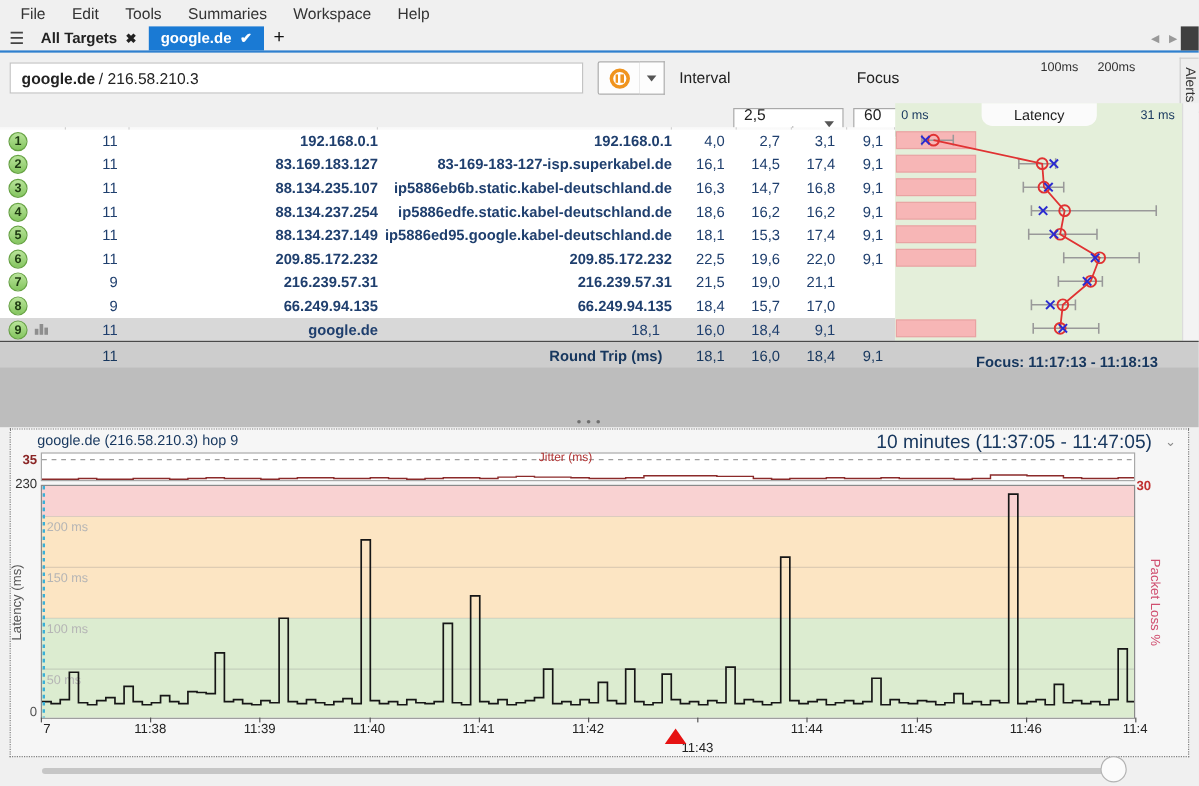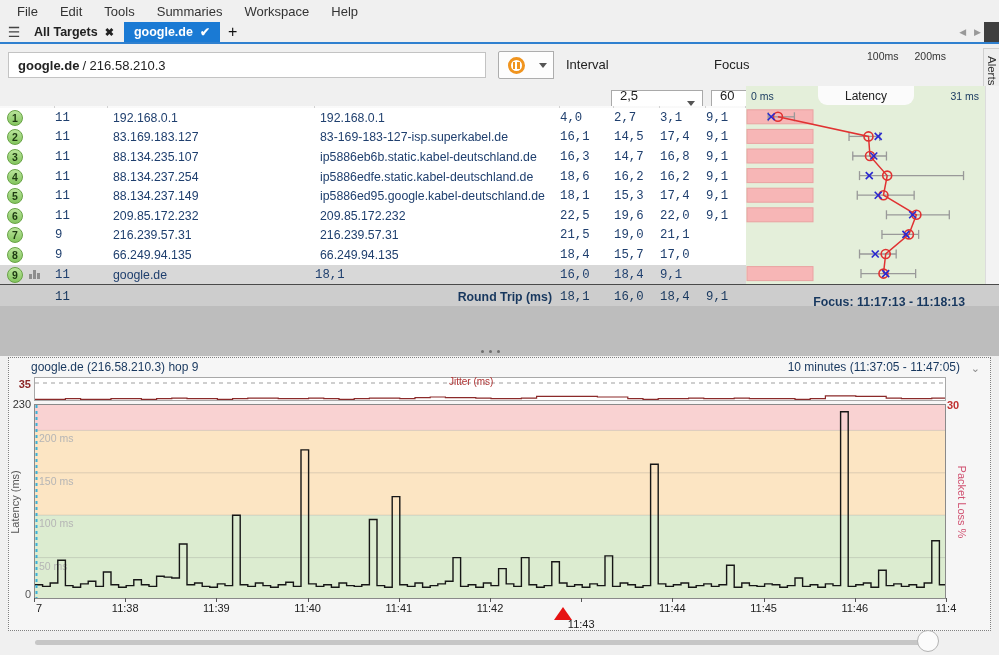--- a/index.html
+++ b/index.html
@@ -66,22 +66,22 @@
   .tbl-body { position:absolute; left:0; top:108px; width:746px; height:176px; background:#fff; }
   .trow { height:19.6px; display:grid; grid-template-columns:55px 53px 207px 245px 54px 46px 46px 40px;
           align-items:center; color:#1f3f6e; font-size:12.3px; }
   .trow.selected { background:#d8d8d8; }
   .c-hop { display:flex; align-items:center; gap:6px; padding-left:7px; }
   .hop-badge { width:16px; height:16px; border-radius:50%; background:linear-gradient(#b9e49a,#84c55f);
                border:1px solid #67a344; color:#1e3a12; font-size:10.5px; font-weight:bold;
                display:flex; align-items:center; justify-content:center; }
   .bars-icon { display:flex; align-items:flex-end; gap:1.5px; height:9px; }
   .bars-icon i { display:block; width:2.5px; background:#8e8e8e; }
-  .c-num { padding-right:10px;font-family:Liberation Mono, monospace; }
-  .c-txt { text-align:left; padding-left:5px; }
+  .c-num { text-align:right; padding-right:10px; }
+  .c-txt { text-align:right; padding-left:5px;font-weight:bold; }
   .latency-col { position:absolute; left:746px; top:86px; width:239px; height:198px; background:#e4efda; }
   .lat-hd-left { position:absolute; left:5px; top:4px; font-size:10.5px; color:#17375e; }
   .lat-hd-right { position:absolute; right:6px; top:4px; font-size:10.5px; color:#17375e; }
   .lat-hd-pill { position:absolute; left:72px; top:0; width:96px; height:19px; background:#fbfbfb;
                  border-radius:0 0 9px 9px; display:flex; align-items:center; justify-content:center;
                  font-size:12px; color:#222; }
   .tbl-scrollstrip { position:absolute; left:985px; top:86px; width:14px; height:198px;
                      background:#f3f3f3; border-left:1px solid #dcdcdc; }
   .tbl-footer { position:absolute; left:0; top:284px; width:999px; height:22px; background:#cdcdcd;
                 border-top:1px solid #4a4a4a; display:grid;
@@ -92,21 +92,21 @@
 
   
   .splitband { position:absolute; left:0; top:306px; width:999px; height:50px; background:#bdbdbd; }
   .split-dots { position:absolute; left:481px; top:44px; display:flex; gap:5px; }
   .split-dots i { width:3px; height:3px; background:#707070; border-radius:50%; }
 
   
   .panel { position:absolute; left:8px; top:357px; width:983px; height:274px; background:#f6f6f6;
            border:1px dotted #808080; }
   .panel-title { position:absolute; left:22px; top:2px; font-size:12px; color:#17375e; }
-  .panel-range { position:absolute; right:30px; top:2px; font-size:12px; color:#17375e; }
+  .panel-range { position:absolute; right:30px; top:2px; font-size:16px; color:#17375e; }
   .panel-range-caret { position:absolute; right:10px; top:4px; color:#8a8a8a; font-size:11px; }
   .jitter-max { position:absolute; left:0; top:20px; width:22px; text-align:right; font-size:11px;
                 color:#8a2525; font-weight:bold; }
   .lat-max { position:absolute; left:0; top:40px; width:22px; text-align:right; font-size:11px; color:#333; }
   .lat-min { position:absolute; left:0; top:230px; width:22px; text-align:right; font-size:11px; color:#555; }
   .pl-max { position:absolute; left:938px; top:41px; font-size:11px; color:#c03030; font-weight:bold; }
   .ylab-left { position:absolute; left:-1px; top:46px; width:14px; height:195px; display:flex;
                align-items:center; justify-content:center; }
   .ylab-left span { transform:rotate(-90deg); white-space:nowrap; font-size:11px; color:#555; }
   .ylab-right { position:absolute; left:946px; top:46px; width:14px; height:195px; display:flex;

